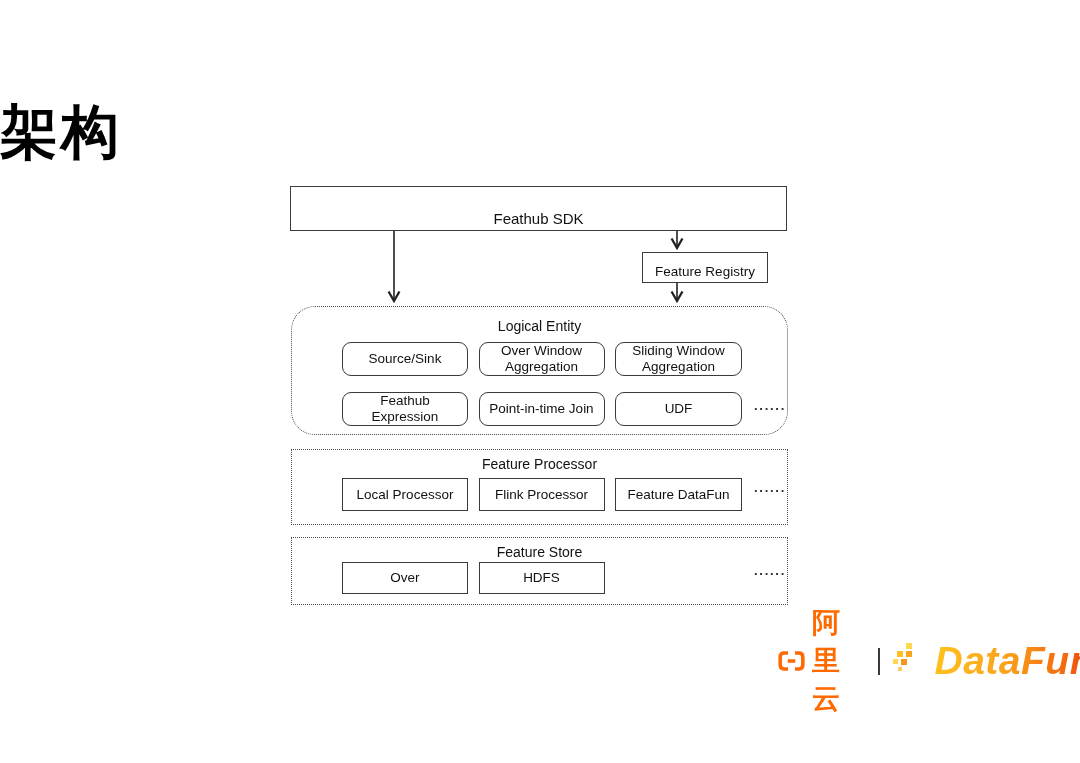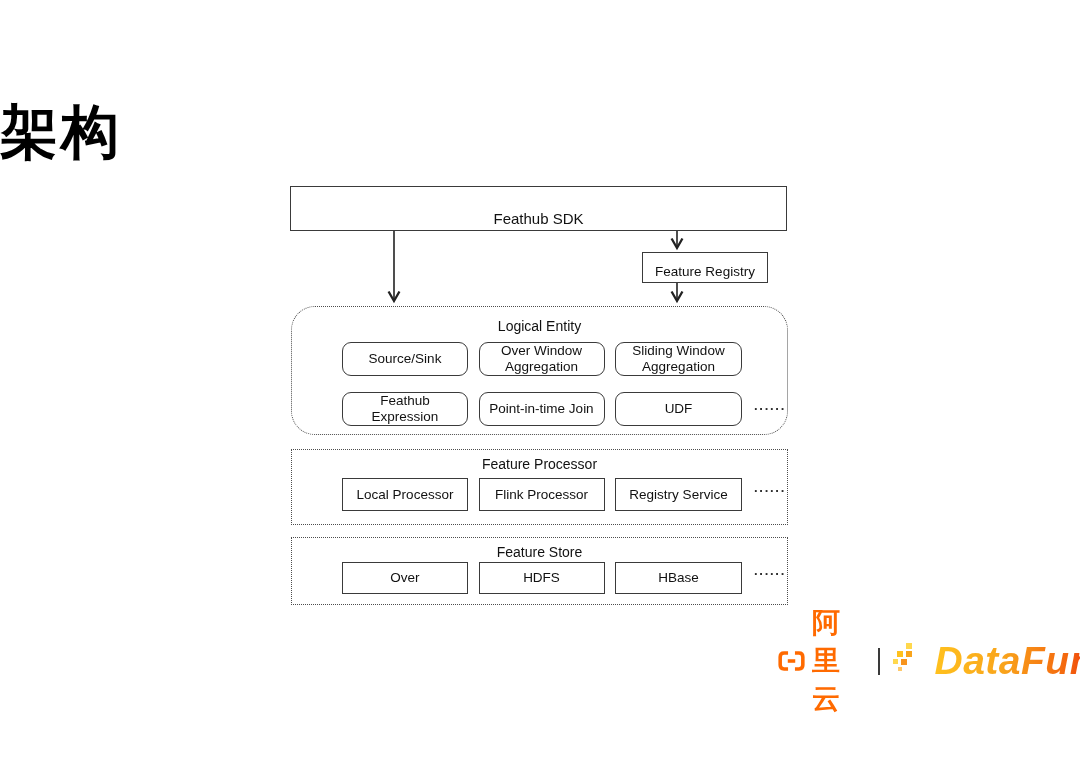--- a/index.html
+++ b/index.html
@@ -137,35 +137,32 @@
 
   <div class="group group-processor">
     <div class="group-label">Feature Processor</div>
     <div class="inner-box col1 prow">
       <span>Local Processor</span>
     </div>
     <div class="inner-box col2 prow">
       <span>Flink Processor</span>
     </div>
     <div class="inner-box col3 prow">
-      <span>Registry Service</span>
+      <span>Feature DataFun</span>
     </div>
     <div class="ellipsis ellipsis-processor">······</div>
   </div>
 
   <div class="group group-store">
     <div class="group-label">Feature Store</div>
     <div class="inner-box col1 srow">
       <span>Over</span>
     </div>
     <div class="inner-box col2 srow">
       <span>HDFS</span>
-    </div>
-    <div class="inner-box col3 srow">
-      <span>HBase</span>
     </div>
     <div class="ellipsis ellipsis-store">······</div>
   </div>
 
   <div class="footer-logos">
     <div class="alibaba-logo">
       <svg width="47" height="34" viewBox="0 0 47 34">
         <path d="M17.5 3.2 H10.5 Q3.8 3.2 3.8 9.9 V24.1 Q3.8 30.8 10.5 30.8 H17.5" fill="none" stroke="#FF6A00" stroke-width="6.2"></path>
         <path d="M29.5 3.2 H36.5 Q43.2 3.2 43.2 9.9 V24.1 Q43.2 30.8 36.5 30.8 H29.5" fill="none" stroke="#FF6A00" stroke-width="6.2"></path>
         <line x1="17" y1="17" x2="30" y2="17" stroke="#FF6A00" stroke-width="6.2"></line>

